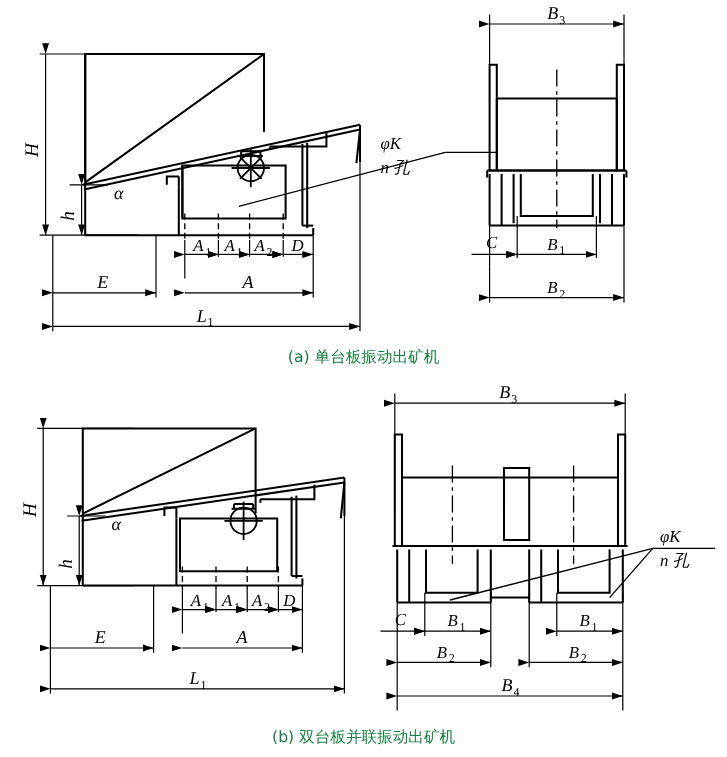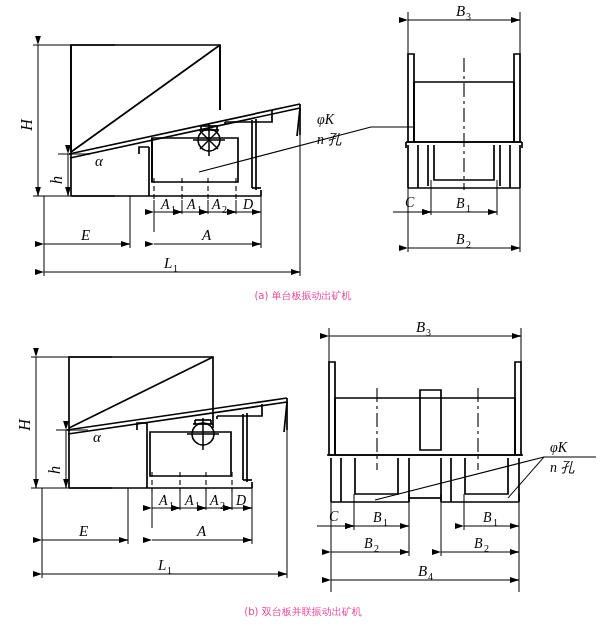--- a/index.html
+++ b/index.html
@@ -1,21 +1,21 @@
 <!DOCTYPE html>
 <html><head>
 <meta charset="utf-8">
 <style>
   html,body{margin:0;padding:0;background:#ffffff;}
   body{width:606px;height:631px;position:relative;overflow:hidden;
        font-family:"Liberation Serif",serif;color:#000;}
   #stage{position:relative;width:606px;height:631px;}
   svg{display:block;position:absolute;left:0;top:0;}
   .cap{position:absolute;width:100%;text-align:center;
-       font-family:"DejaVu Sans",sans-serif;font-size:10px;color:#ec4899;}
+       font-family:"DejaVu Sans",sans-serif;font-size:13px;color:#15803d;}
   .cap-a{top:289px;}
   .cap-b{top:605px;}
 </style>
 </head>
 <body>
 
 <div id="stage">
 
 <svg width="606" height="631" viewBox="0 0 606 631">
   <defs>

